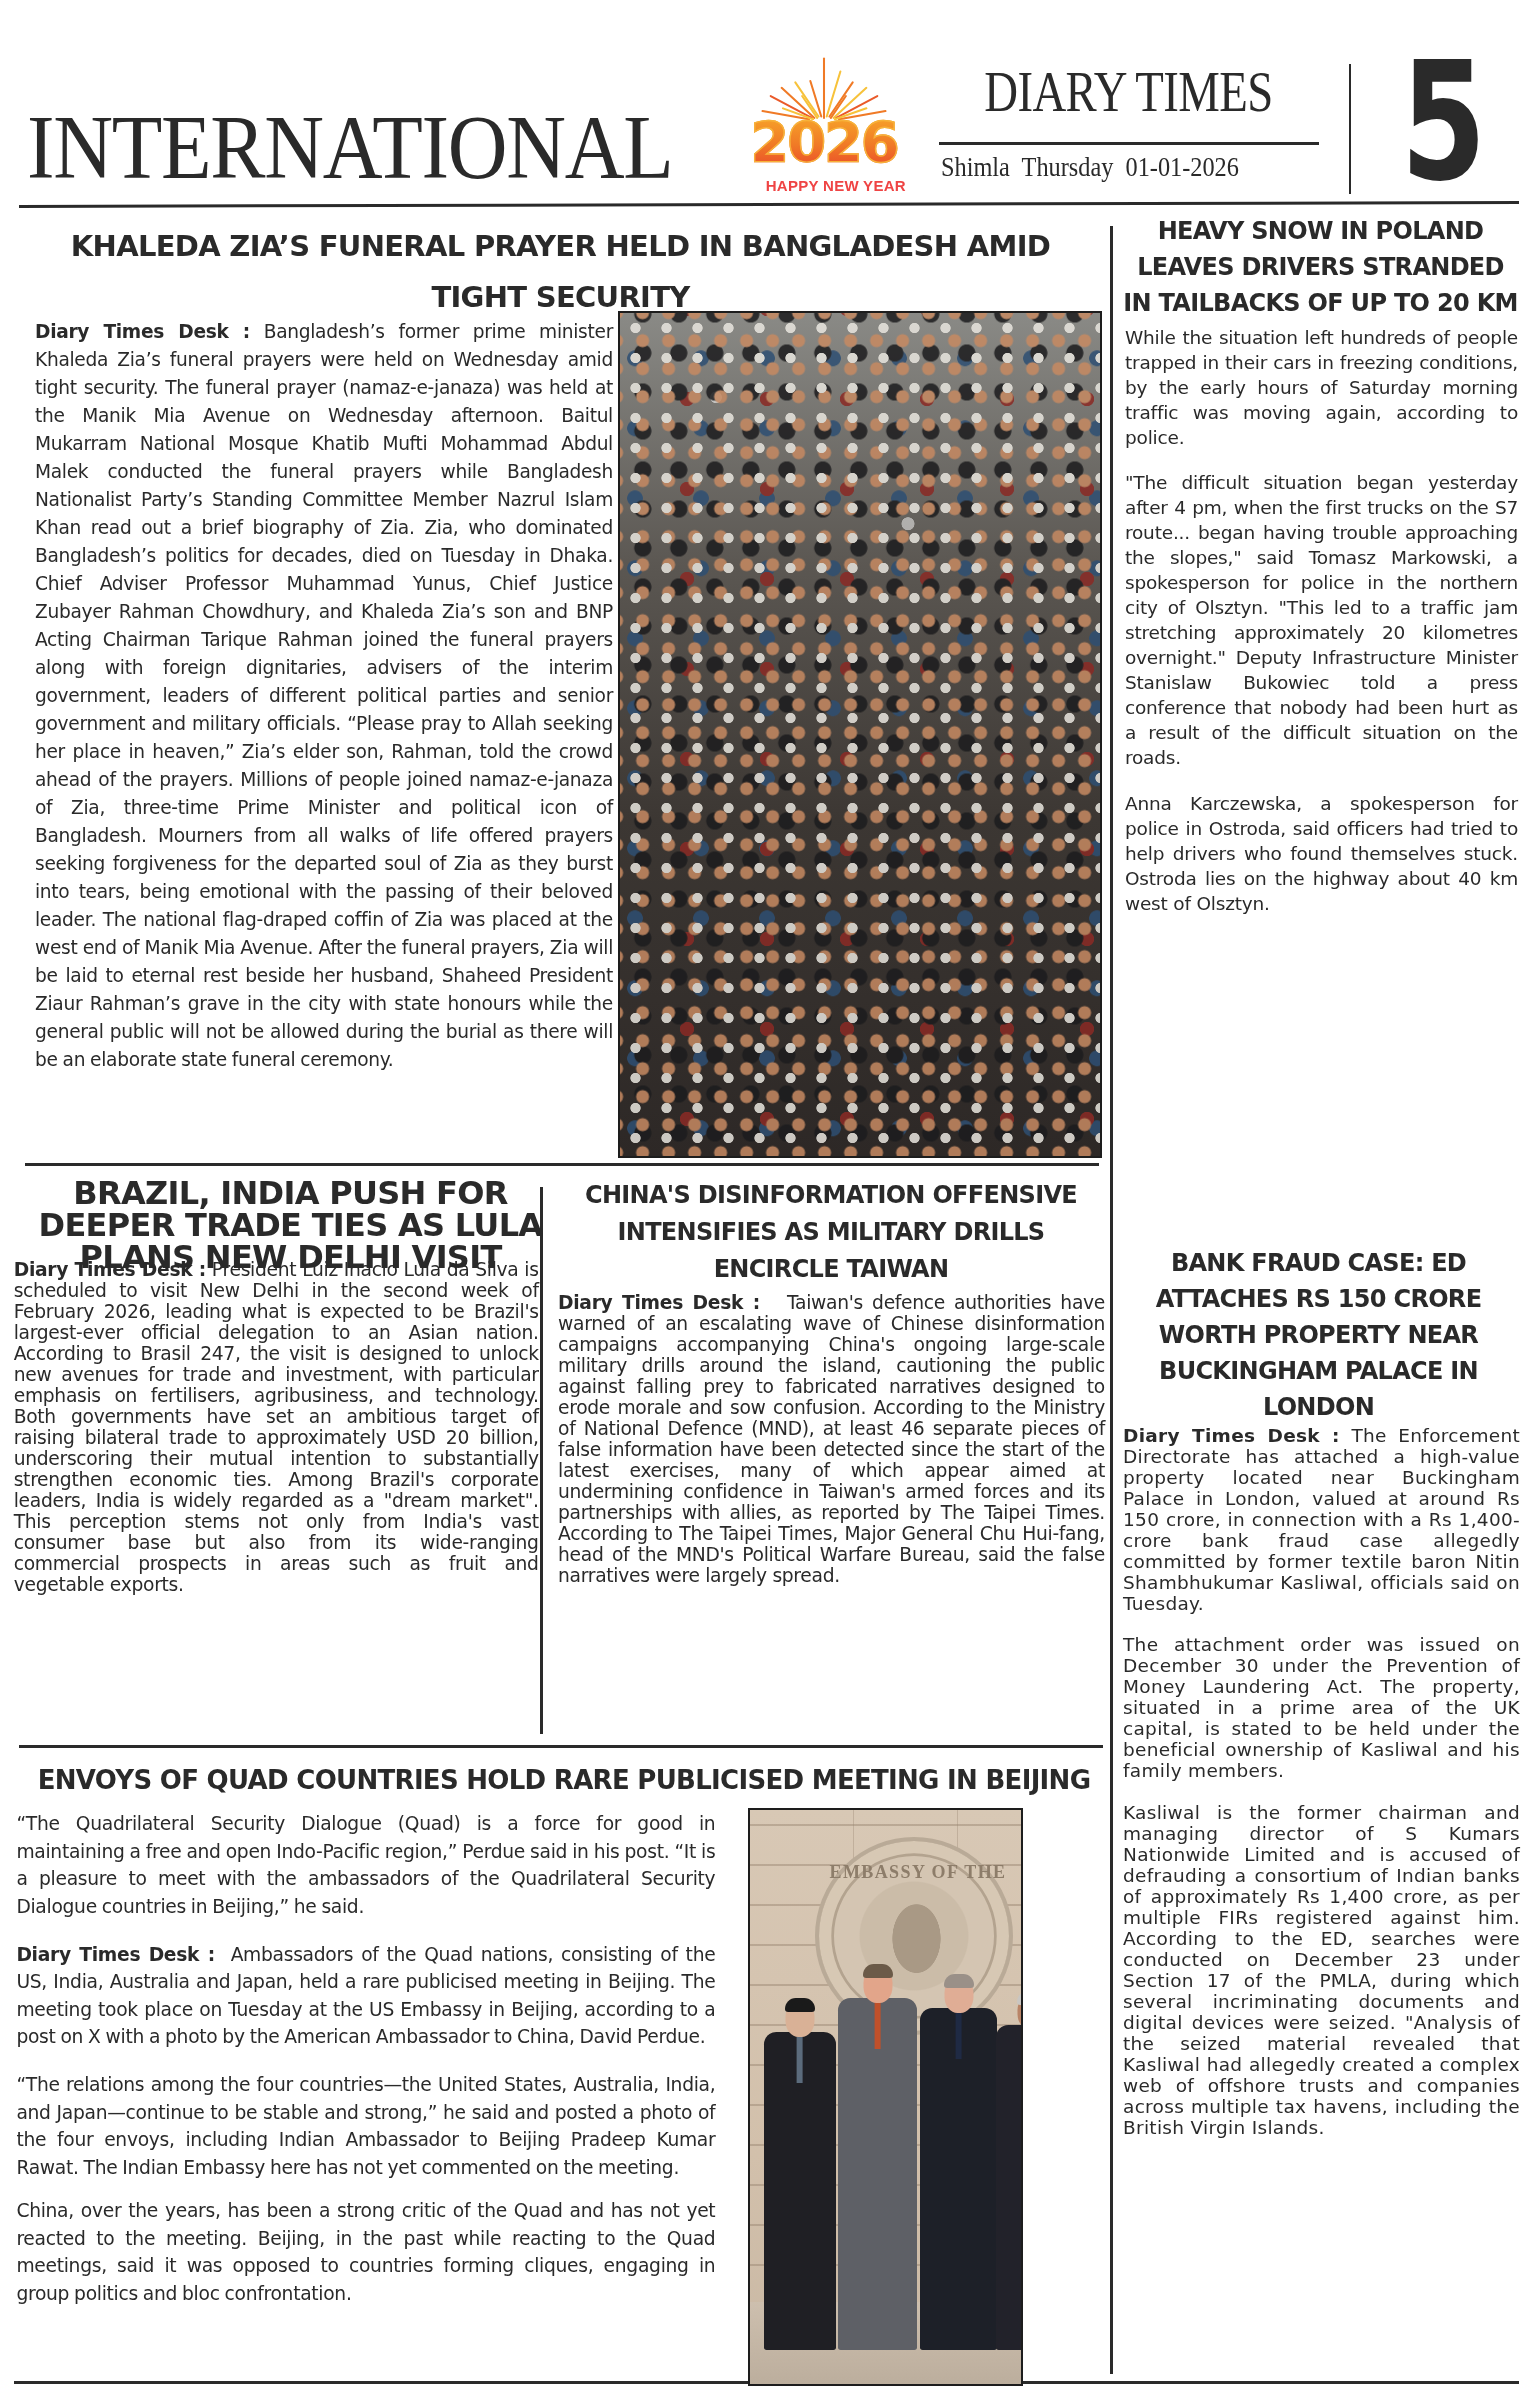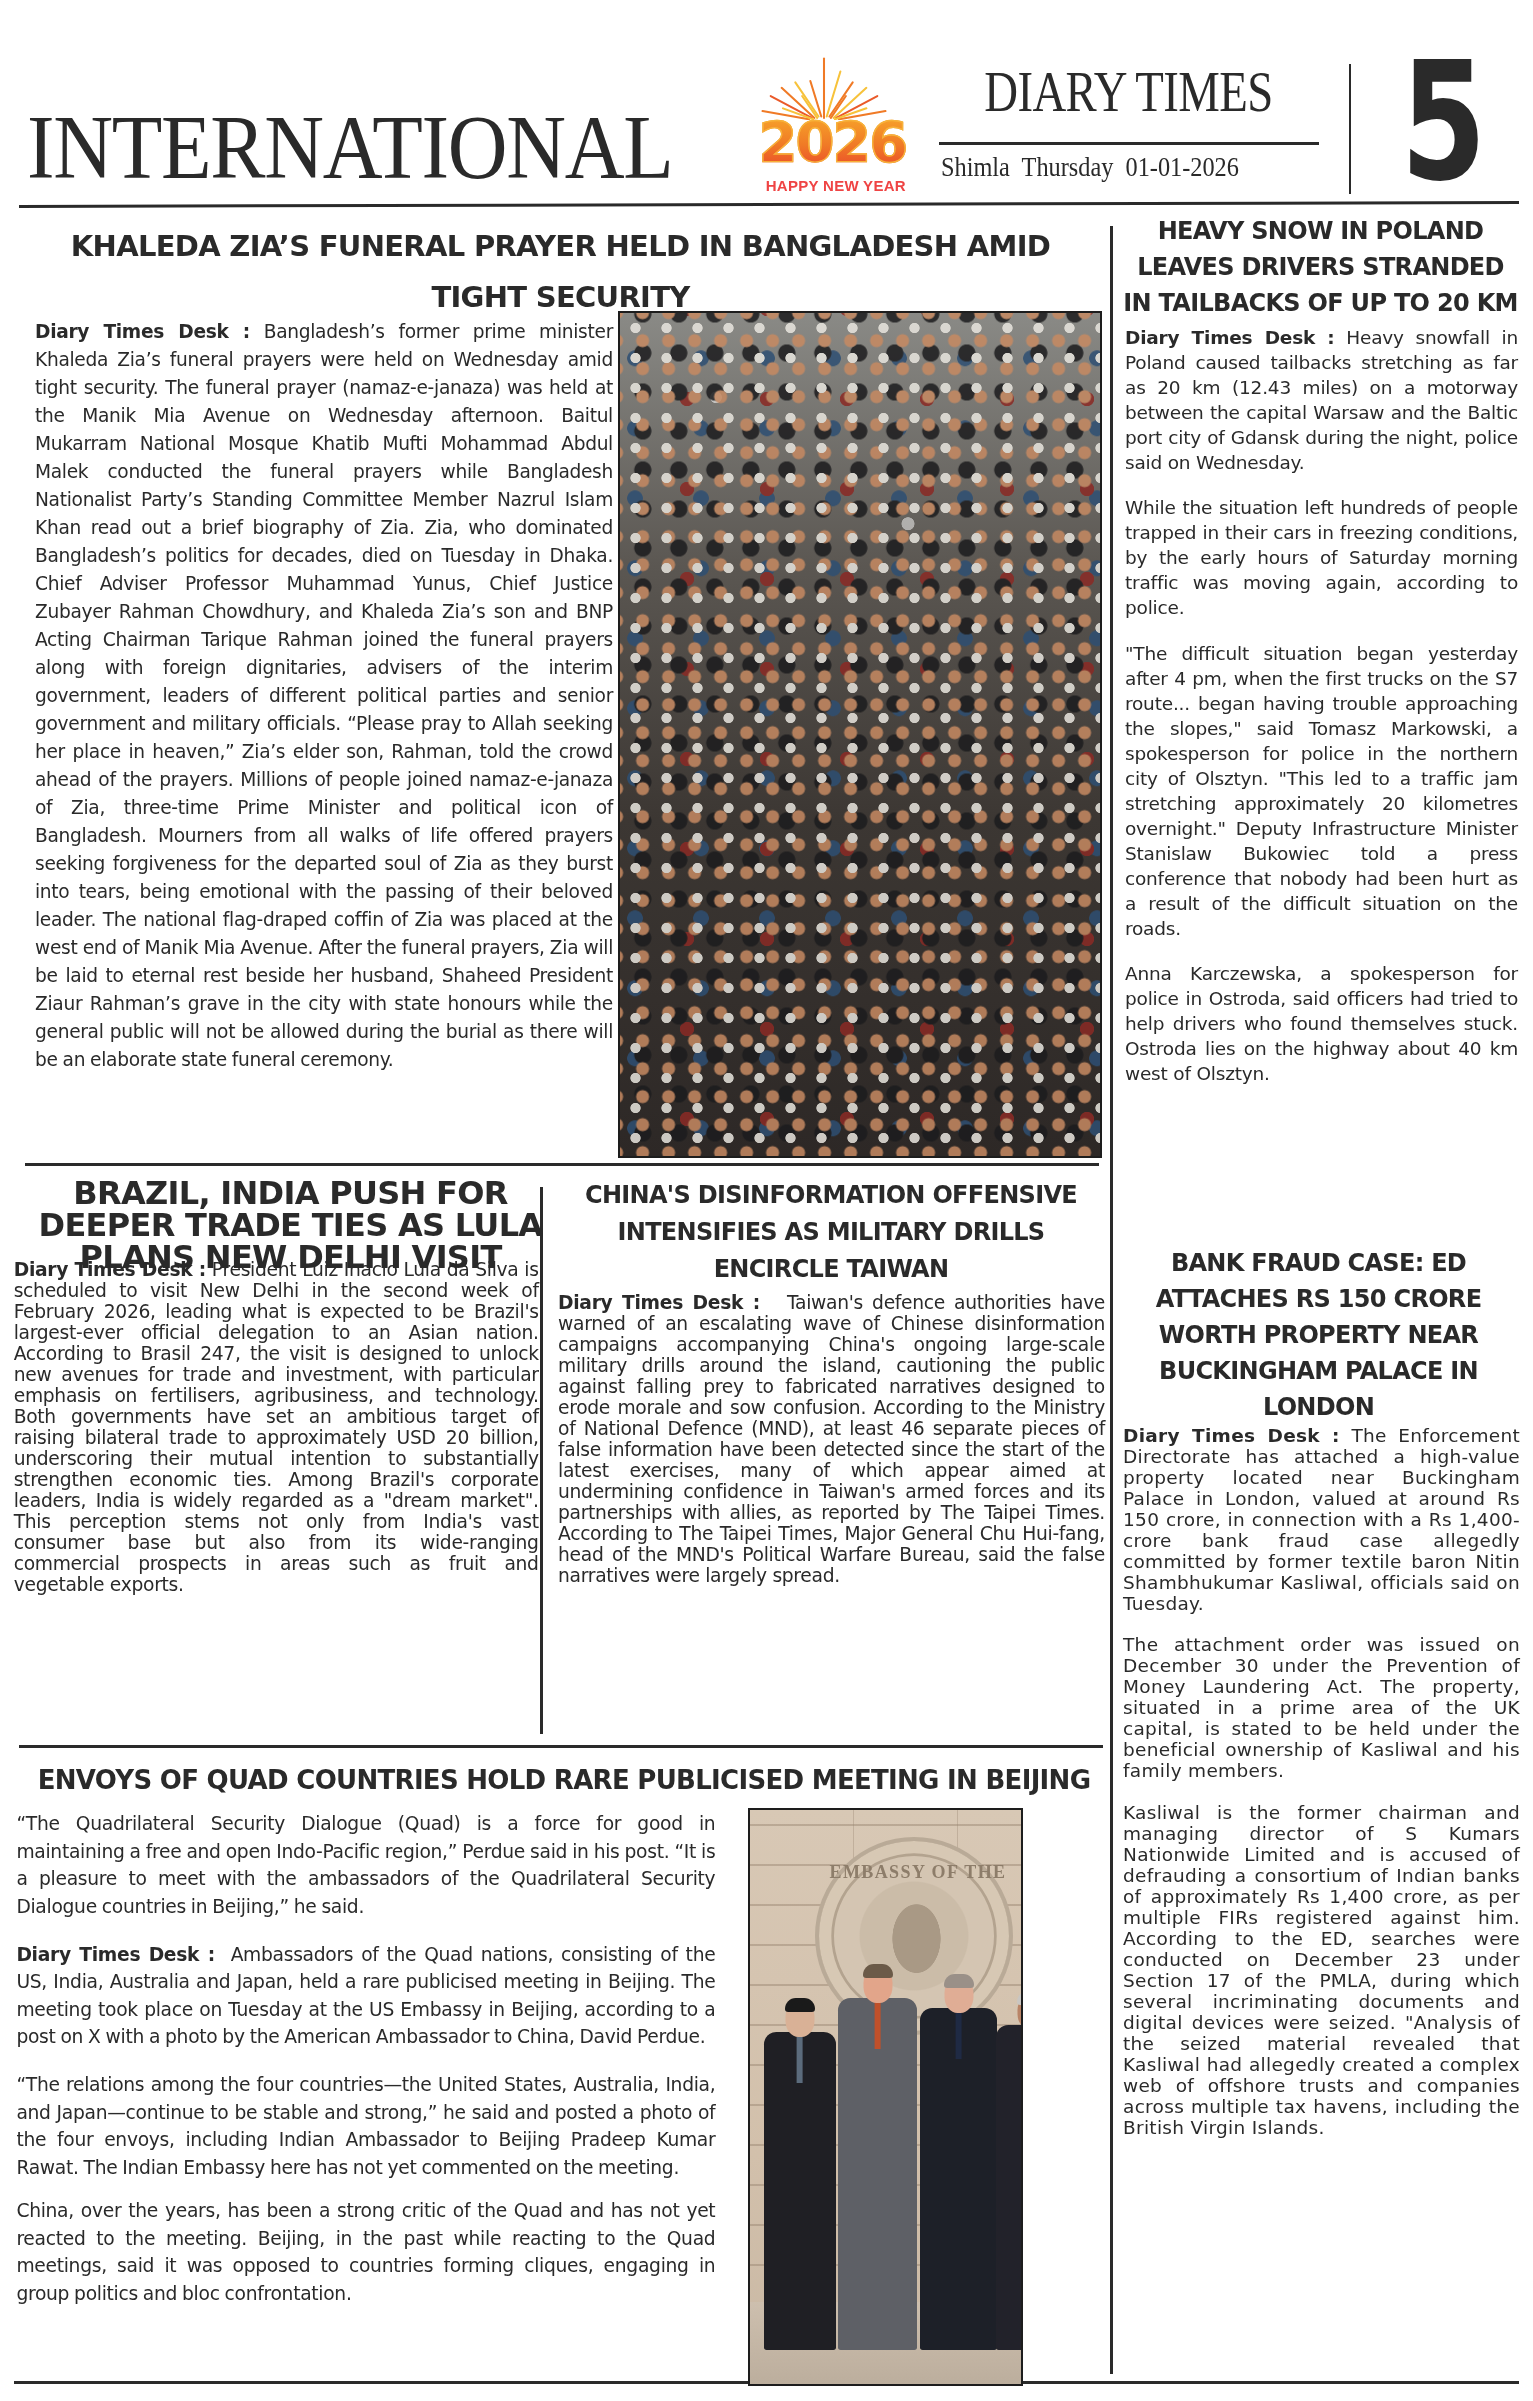--- a/index.html
+++ b/index.html
@@ -9,21 +9,21 @@
   
   .section-title {
     position: absolute; left: 27px; top: 103px;
     font-family: "Liberation Serif", serif; font-weight: normal;
     font-size: 90px; letter-spacing: -1.4px; color: #2a2a2a;
     transform: scaleX(0.92); transform-origin: left top;
     line-height: 1;
   }
   .ny-logo { position: absolute; left: 742px; top: 55px; width: 164px; height: 137px; }
   .ny-year {
-    position: absolute; left: 0; top: 59px; width: 164px; text-align: right;
+    position: absolute; left: 0; top: 59px; width: 164px; text-align: center;
     font-family: "DejaVu Sans", sans-serif; font-weight: bold; font-size: 56px; line-height: 1;
     letter-spacing: -2.1px;
     background: linear-gradient(180deg, #f7a62a 0%, #f07a26 55%, #ea4b2a 100%);
     -webkit-background-clip: text; background-clip: text; color: transparent;
     -webkit-text-stroke: 1.4px #f7b23a;
   }
   .ny-greet {
     position: absolute; left: 0; top: 122px; width: 164px; text-align: right;
     font-family: "Liberation Sans", sans-serif; font-weight: bold; font-size: 15px;
     color: #ef4444; letter-spacing: 0.3px;
@@ -193,21 +193,20 @@
     <p><span class="desk">Diary Times Desk :</span> <span>Bangladesh’s former prime minister Khaleda Zia’s funeral prayers were held on Wednesday amid tight security. The funeral prayer (namaz-e-janaza) was held at the Manik Mia Avenue on Wednesday afternoon. Baitul Mukarram National Mosque Khatib Mufti Mohammad Abdul Malek conducted the funeral prayers while Bangladesh Nationalist Party’s Standing Committee Member Nazrul Islam Khan read out a brief biography of Zia. Zia, who dominated Bangladesh’s politics for decades, died on Tuesday in Dhaka. Chief Adviser Professor Muhammad Yunus, Chief Justice Zubayer Rahman Chowdhury, and Khaleda Zia’s son and BNP Acting Chairman Tarique Rahman joined the funeral prayers along with foreign dignitaries, advisers of the interim government, leaders of different political parties and senior government and military officials. “Please pray to Allah seeking her place in heaven,” Zia’s elder son, Rahman, told the crowd ahead of the prayers. Millions of people joined namaz-e-janaza of Zia, three-time Prime Minister and political icon of Bangladesh. Mourners from all walks of life offered prayers seeking forgiveness for the departed soul of Zia as they burst into tears, being emotional with the passing of their beloved leader. The national flag-draped coffin of Zia was placed at the west end of Manik Mia Avenue. After the funeral prayers, Zia will be laid to eternal rest beside her husband, Shaheed President Ziaur Rahman’s grave in the city with state honours while the general public will not be allowed during the burial as there will be an elaborate state funeral ceremony.</span></p>
   </div>
   <div class="photo-crowd" title="Crowd of mourners at funeral prayer">
     <div class="dots"></div>
   </div>
 </article>
 
 <article>
   <h2 id="h-poland" class="headline">HEAVY SNOW IN POLAND LEAVES DRIVERS STRANDED IN TAILBACKS OF UP TO 20 KM</h2>
   <div id="b-poland" class="body">
-    <p><span class="desk">Diary Times Desk :</span> <span>Heavy snowfall in Poland caused tailbacks stretching as far as 20 km (12.43 miles) on a motorway between the capital Warsaw and the Baltic port city of Gdansk during the night, police said on Wednesday.</span></p>
     <p>While the situation left hundreds of people trapped in their cars in freezing conditions, by the early hours of Saturday morning traffic was moving again, according to police.</p>
     <p>"The difficult situation began yesterday after 4 pm, when the first trucks on the S7 route... began having trouble approaching the slopes," said Tomasz Markowski, a spokesperson for police in the northern city of Olsztyn. "This led to a traffic jam stretching approximately 20 kilometres overnight." Deputy Infrastructure Minister Stanislaw Bukowiec told a press conference that nobody had been hurt as a result of the difficult situation on the roads.</p>
     <p>Anna Karczewska, a spokesperson for police in Ostroda, said officers had tried to help drivers who found themselves stuck. Ostroda lies on the highway about 40 km west of Olsztyn.</p>
   </div>
 </article>
 
 <article>
   <h2 id="h-brazil" class="headline">BRAZIL, INDIA PUSH FOR DEEPER TRADE TIES AS LULA PLANS NEW DELHI VISIT</h2>
   <div id="b-brazil" class="body">
     <p><span class="desk">Diary Times Desk :</span> <span>President Luiz Inacio Lula da Silva is scheduled to visit New Delhi in the second week of February 2026, leading what is expected to be Brazil's largest-ever official delegation to an Asian nation. According to Brasil 247, the visit is designed to unlock new avenues for trade and investment, with particular emphasis on fertilisers, agribusiness, and technology. Both governments have set an ambitious target of raising bilateral trade to approximately USD 20 billion, underscoring their mutual intention to substantially strengthen economic ties. Among Brazil's corporate leaders, India is widely regarded as a "dream market". This perception stems not only from India's vast consumer base but also from its wide-ranging commercial prospects in areas such as fruit and vegetable exports.</span></p>

